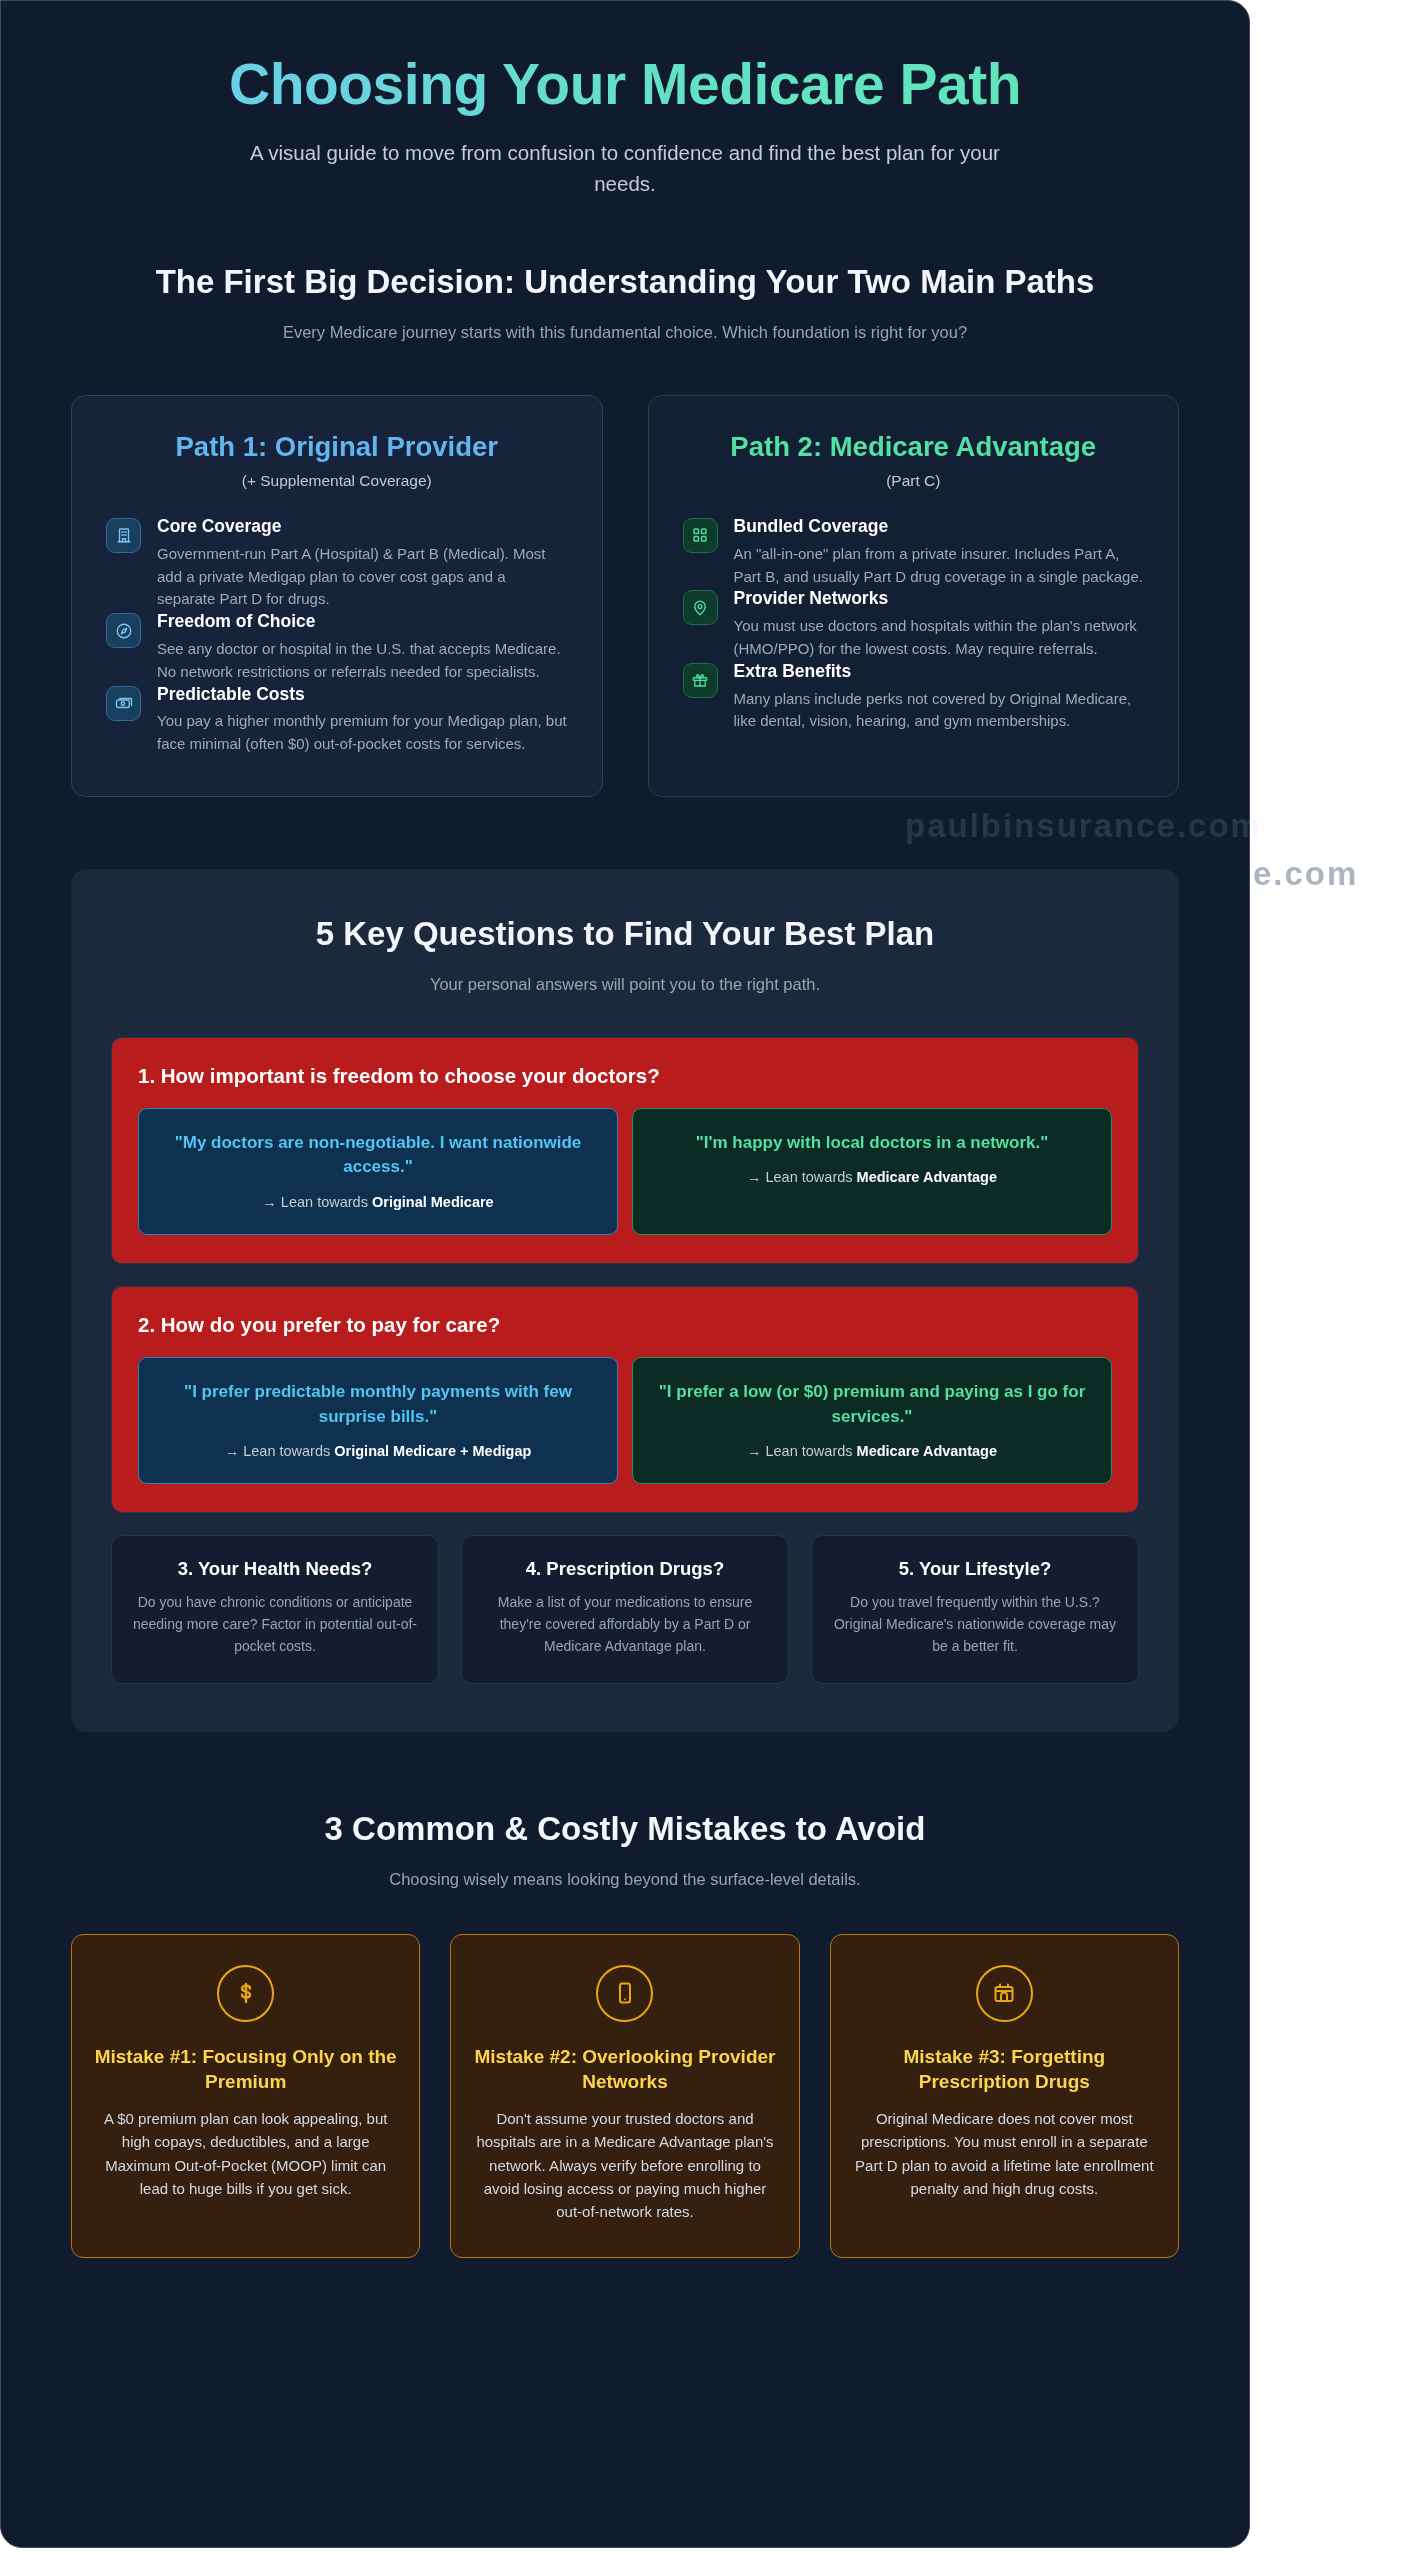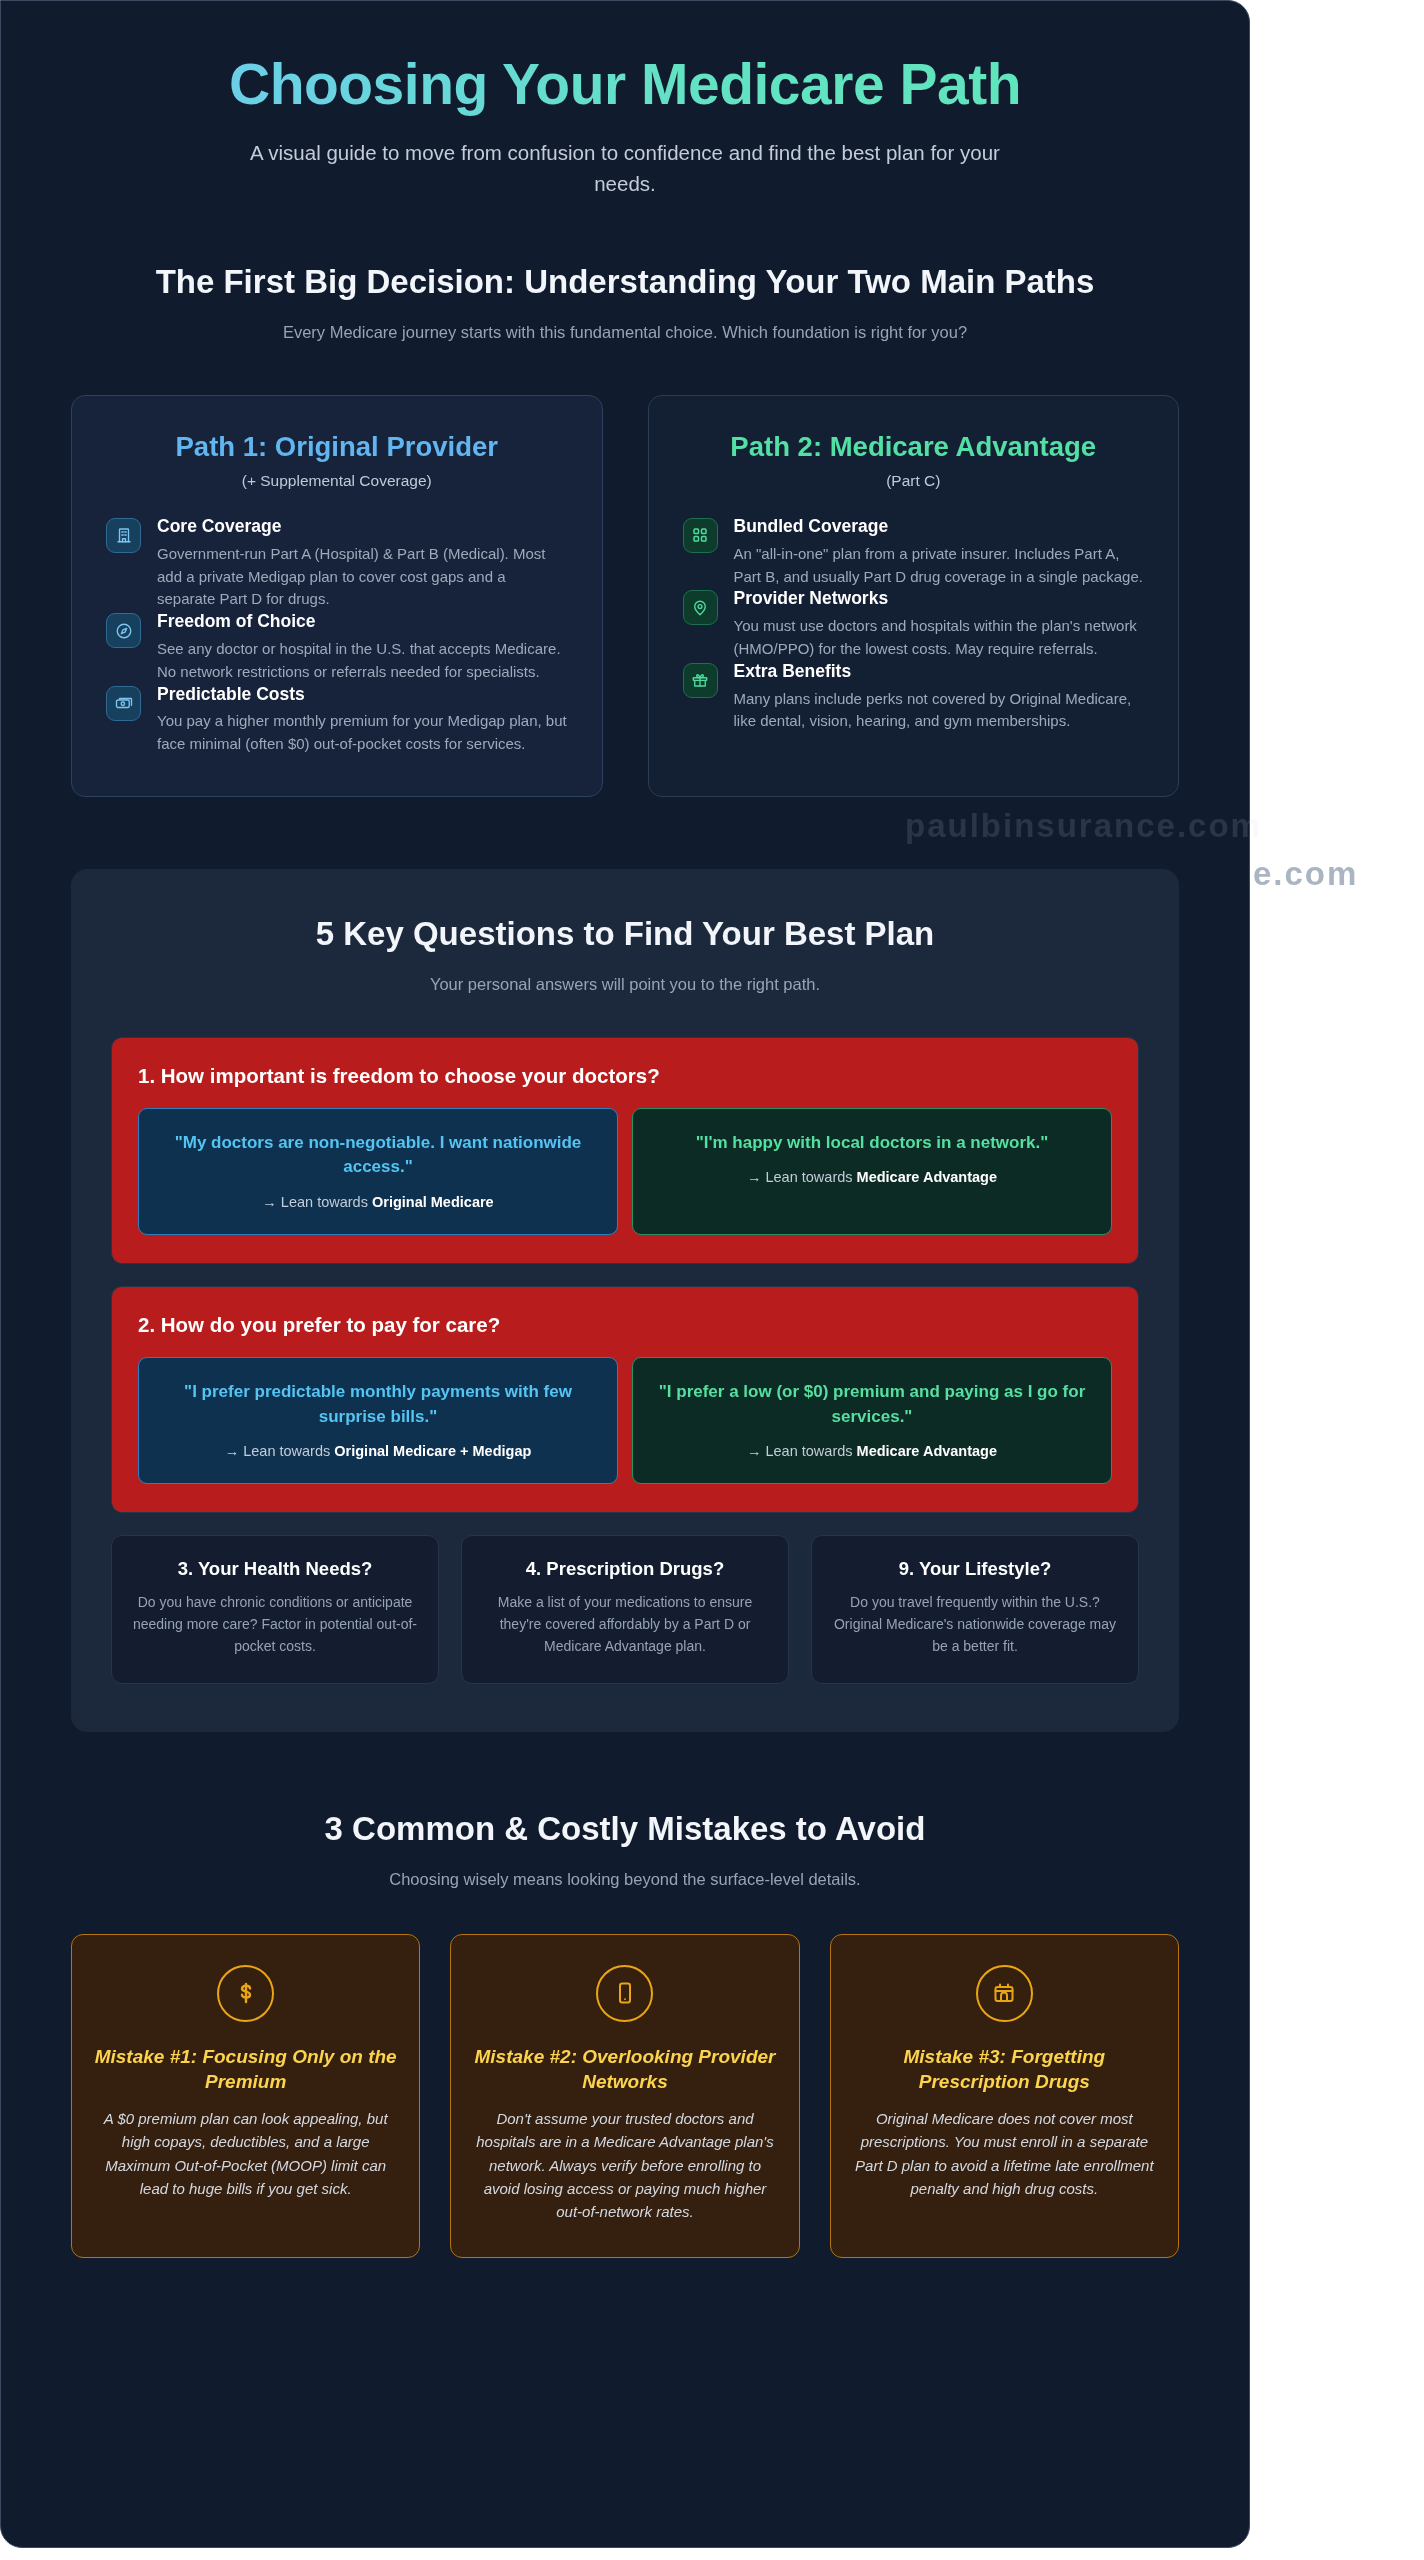--- a/index.html
+++ b/index.html
@@ -150,21 +150,21 @@
     border: 1px solid #27344a;
     border-radius: 11px;
     padding: 22px 18px 26px;
     text-align: center;
   }
   .mini-title { font-size: 18.5px; font-weight: 700; color: #ffffff; }
   .mini-desc { margin-top: 12px; font-size: 14px; line-height: 1.55; color: #96a3b4; }
 
   
   .mistakes-head { margin-top: 76px; }
-  .mistake-row { display: flex; gap: 30px; margin-top: 42px; font-style: italic; }
+  .mistake-row { display: flex; gap: 30px; margin-top: 42px; }
   .mistake-card {
     flex: 1;
     background: #35200f;
     border: 1px solid #b4740f;
     border-radius: 12px;
     padding: 30px 22px 34px;
     text-align: center;
   }
   .mistake-icon {
     width: 57px; height: 57px;
@@ -369,21 +369,21 @@
     <div class="mini-row">
       <div class="mini-card">
         <div class="mini-title">3. Your Health Needs?</div>
         <div class="mini-desc">Do you have chronic conditions or anticipate needing more care? Factor in potential out-of-pocket costs.</div>
       </div>
       <div class="mini-card">
         <div class="mini-title">4. Prescription Drugs?</div>
         <div class="mini-desc">Make a list of your medications to ensure they're covered affordably by a Part D or Medicare Advantage plan.</div>
       </div>
       <div class="mini-card">
-        <div class="mini-title">9. Your Lifestyle?</div>
+        <div class="mini-title">5. Your Lifestyle?</div>
         <div class="mini-desc">Do you travel frequently within the U.S.? Original Medicare's nationwide coverage may be a better fit.</div>
       </div>
     </div>
   </div>
 
   <div class="sec-head mistakes-head">
     <div class="sec-title">3 Common &amp; Costly Mistakes to Avoid</div>
     <div class="sec-sub">Choosing wisely means looking beyond the surface-level details.</div>
   </div>
 

